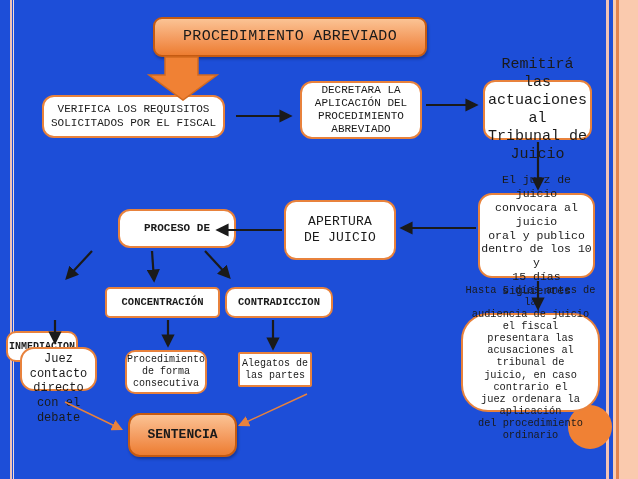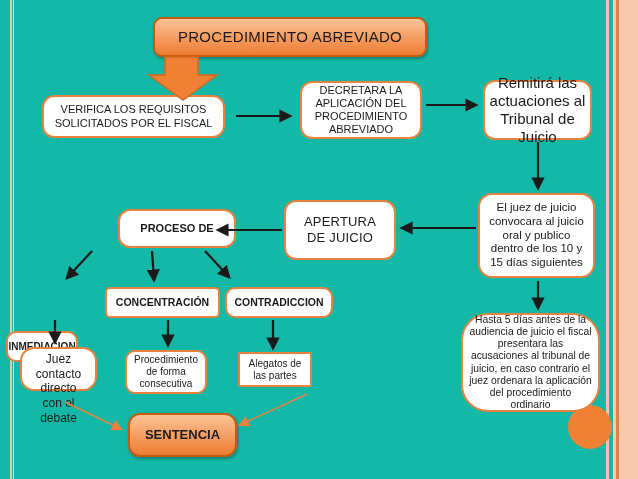--- a/index.html
+++ b/index.html
@@ -1,18 +1,18 @@
 <!DOCTYPE html>
 <html><head>
 <meta charset="utf-8">
 <style>
   html,body { margin:0; padding:0; background:#fff; }
   .stage {
-    position:relative; width:638px; height:479px; background:#14b8a6;
-    overflow:hidden; font-family:Liberation Sans, sans-serif; color:#1a1a1a;
+    position:relative; width:638px; height:479px; background:#1d4ed8;
+    overflow:hidden; font-family:Liberation Mono, monospace; color:#1a1a1a;
   }
   
   .vline { position:absolute; top:0; bottom:0; z-index:0; }
   .l1 { left:10px; width:2px; background:#efc3b9; }
   .l2 { left:13px; width:1px; background:#f6dad2; }
   .r1 { left:606px; width:3px; background:#f2c2b4; }
   .rband { left:613px; width:25px; background:#facaae; }
   .rdark { left:616px; width:3px; background:#e2834e; }
   .circle {
     position:absolute; left:568px; top:405px; width:44px; height:44px;

